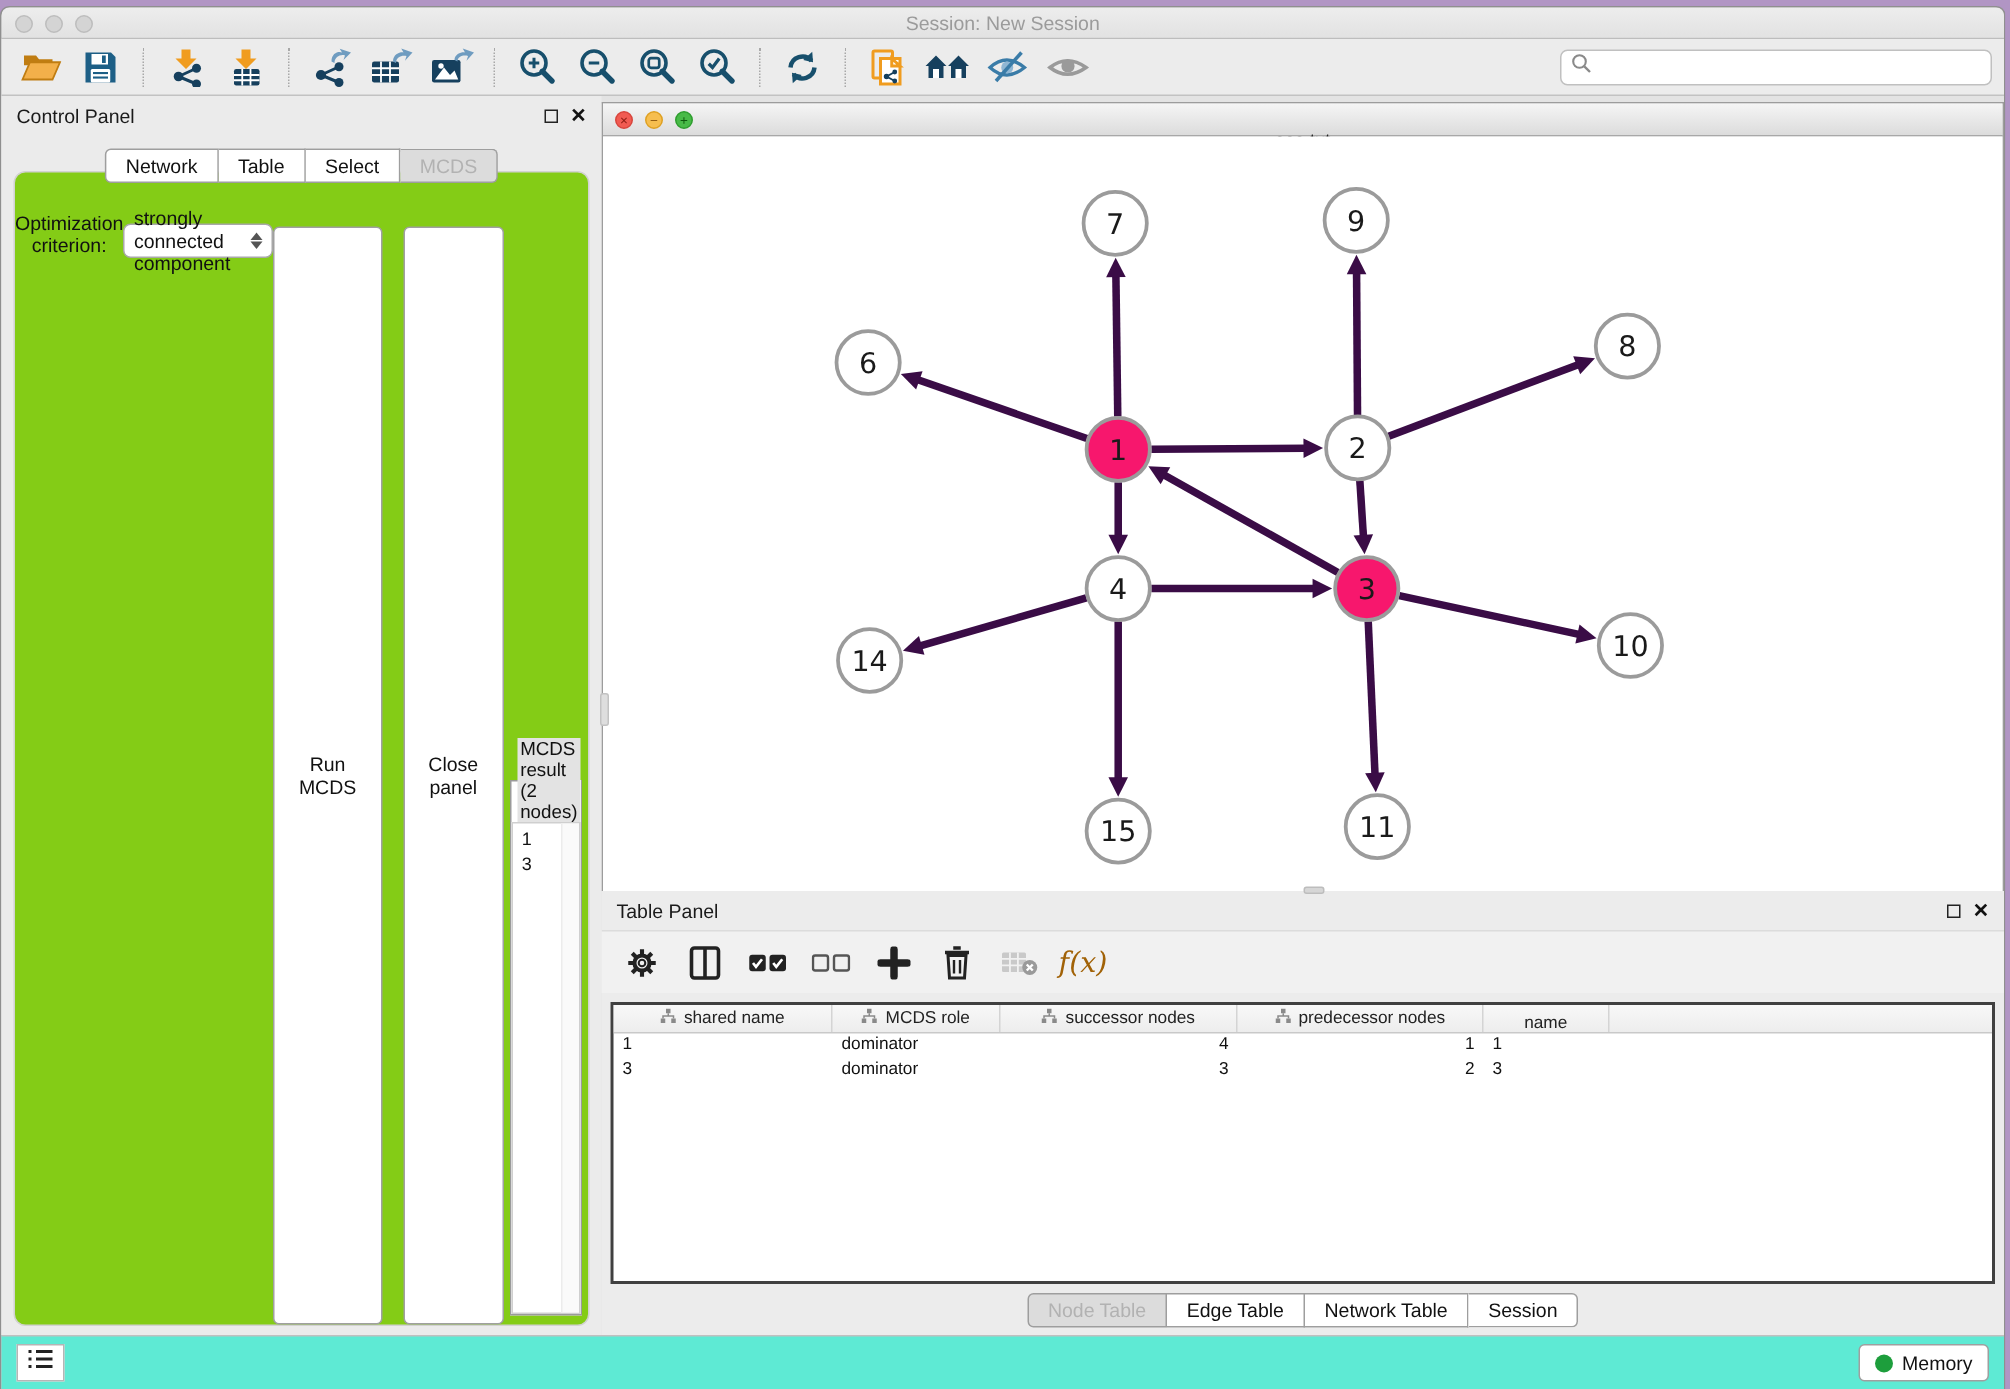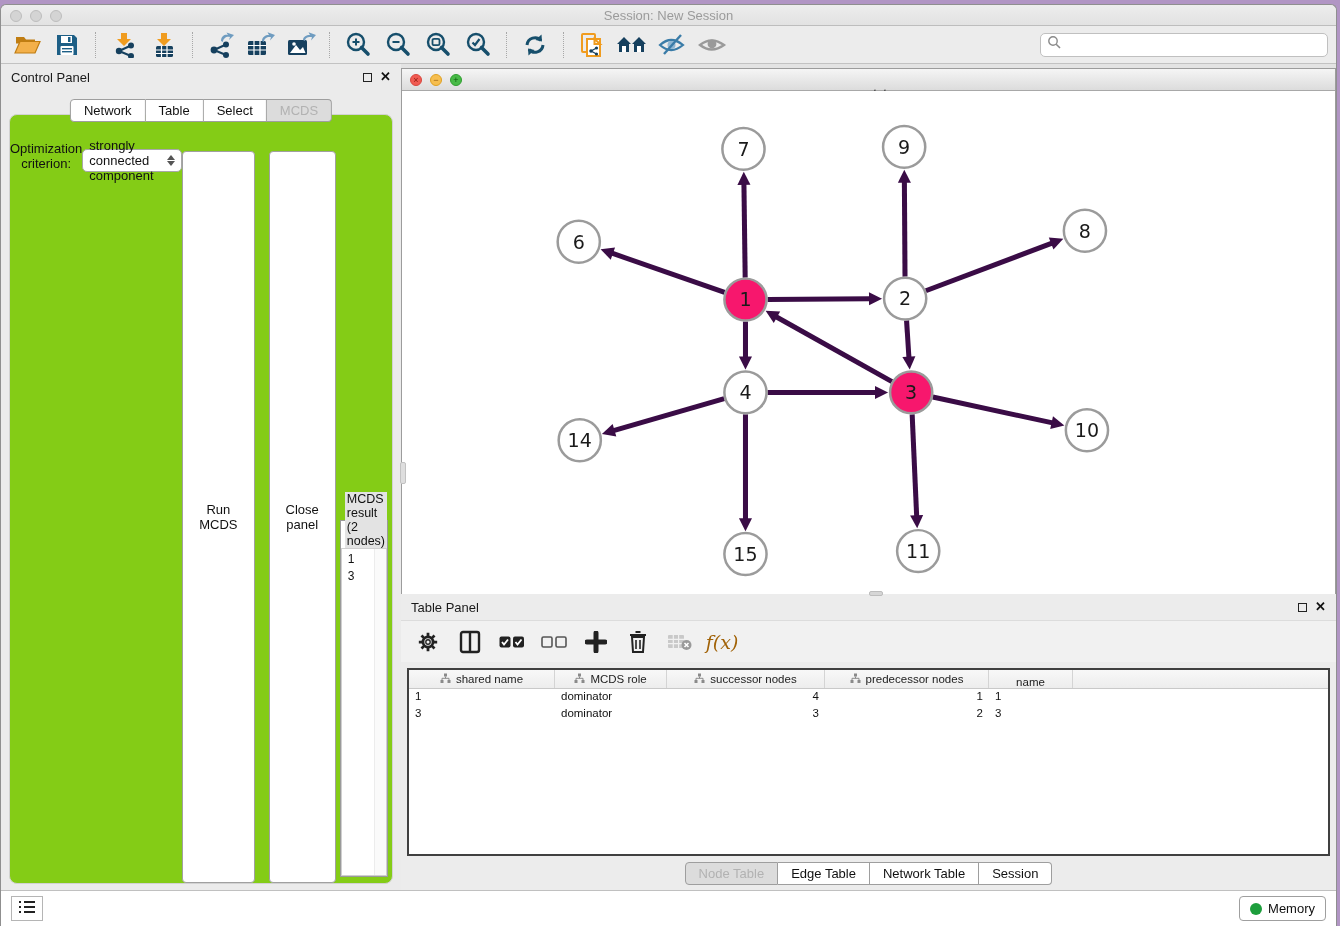--- a/index.html
+++ b/index.html
@@ -106,21 +106,21 @@
   .tbl-head { display:flex; height:19px; background:linear-gradient(#f8f8f8,#ededed);
               border-bottom:1px solid #c9c9c9; }
   .th { display:flex; align-items:center; justify-content:center; gap:5px;
         border-right:1px solid #d4d4d4; font-size:11.5px; color:#222; }
   .tbl-row { display:flex; height:17px; font-size:11.5px; color:#111; }
   .td { padding:1px 6px; overflow:hidden; white-space:nowrap; }
   .tbl-tabs-strip { height:34px; display:flex; align-items:center; justify-content:center;
                     position:relative; }
 
   
-  .statusbar { height:36px; background:#ffffff; border-top:1px solid #c0c0c0;
+  .statusbar { height:36px; background:#5eead4; border-top:1px solid #c0c0c0;
                display:flex; align-items:center; padding:0 10px; }
   .status-left-btn { width:32px; height:25px; background:#fff; border:1px solid #b5b5b5;
                      display:flex; align-items:center; justify-content:center; }
   .memory-btn { margin-left:auto; height:25px; background:#fff; border:1px solid #9f9f9f;
                 border-radius:4px; display:flex; align-items:center; gap:6px; padding:0 10px;
                 font-size:13px; color:#111; }
   .memory-dot { width:12px; height:12px; border-radius:50%; background:#1d9e3c; }
 </style>
 </head>
 <body>

